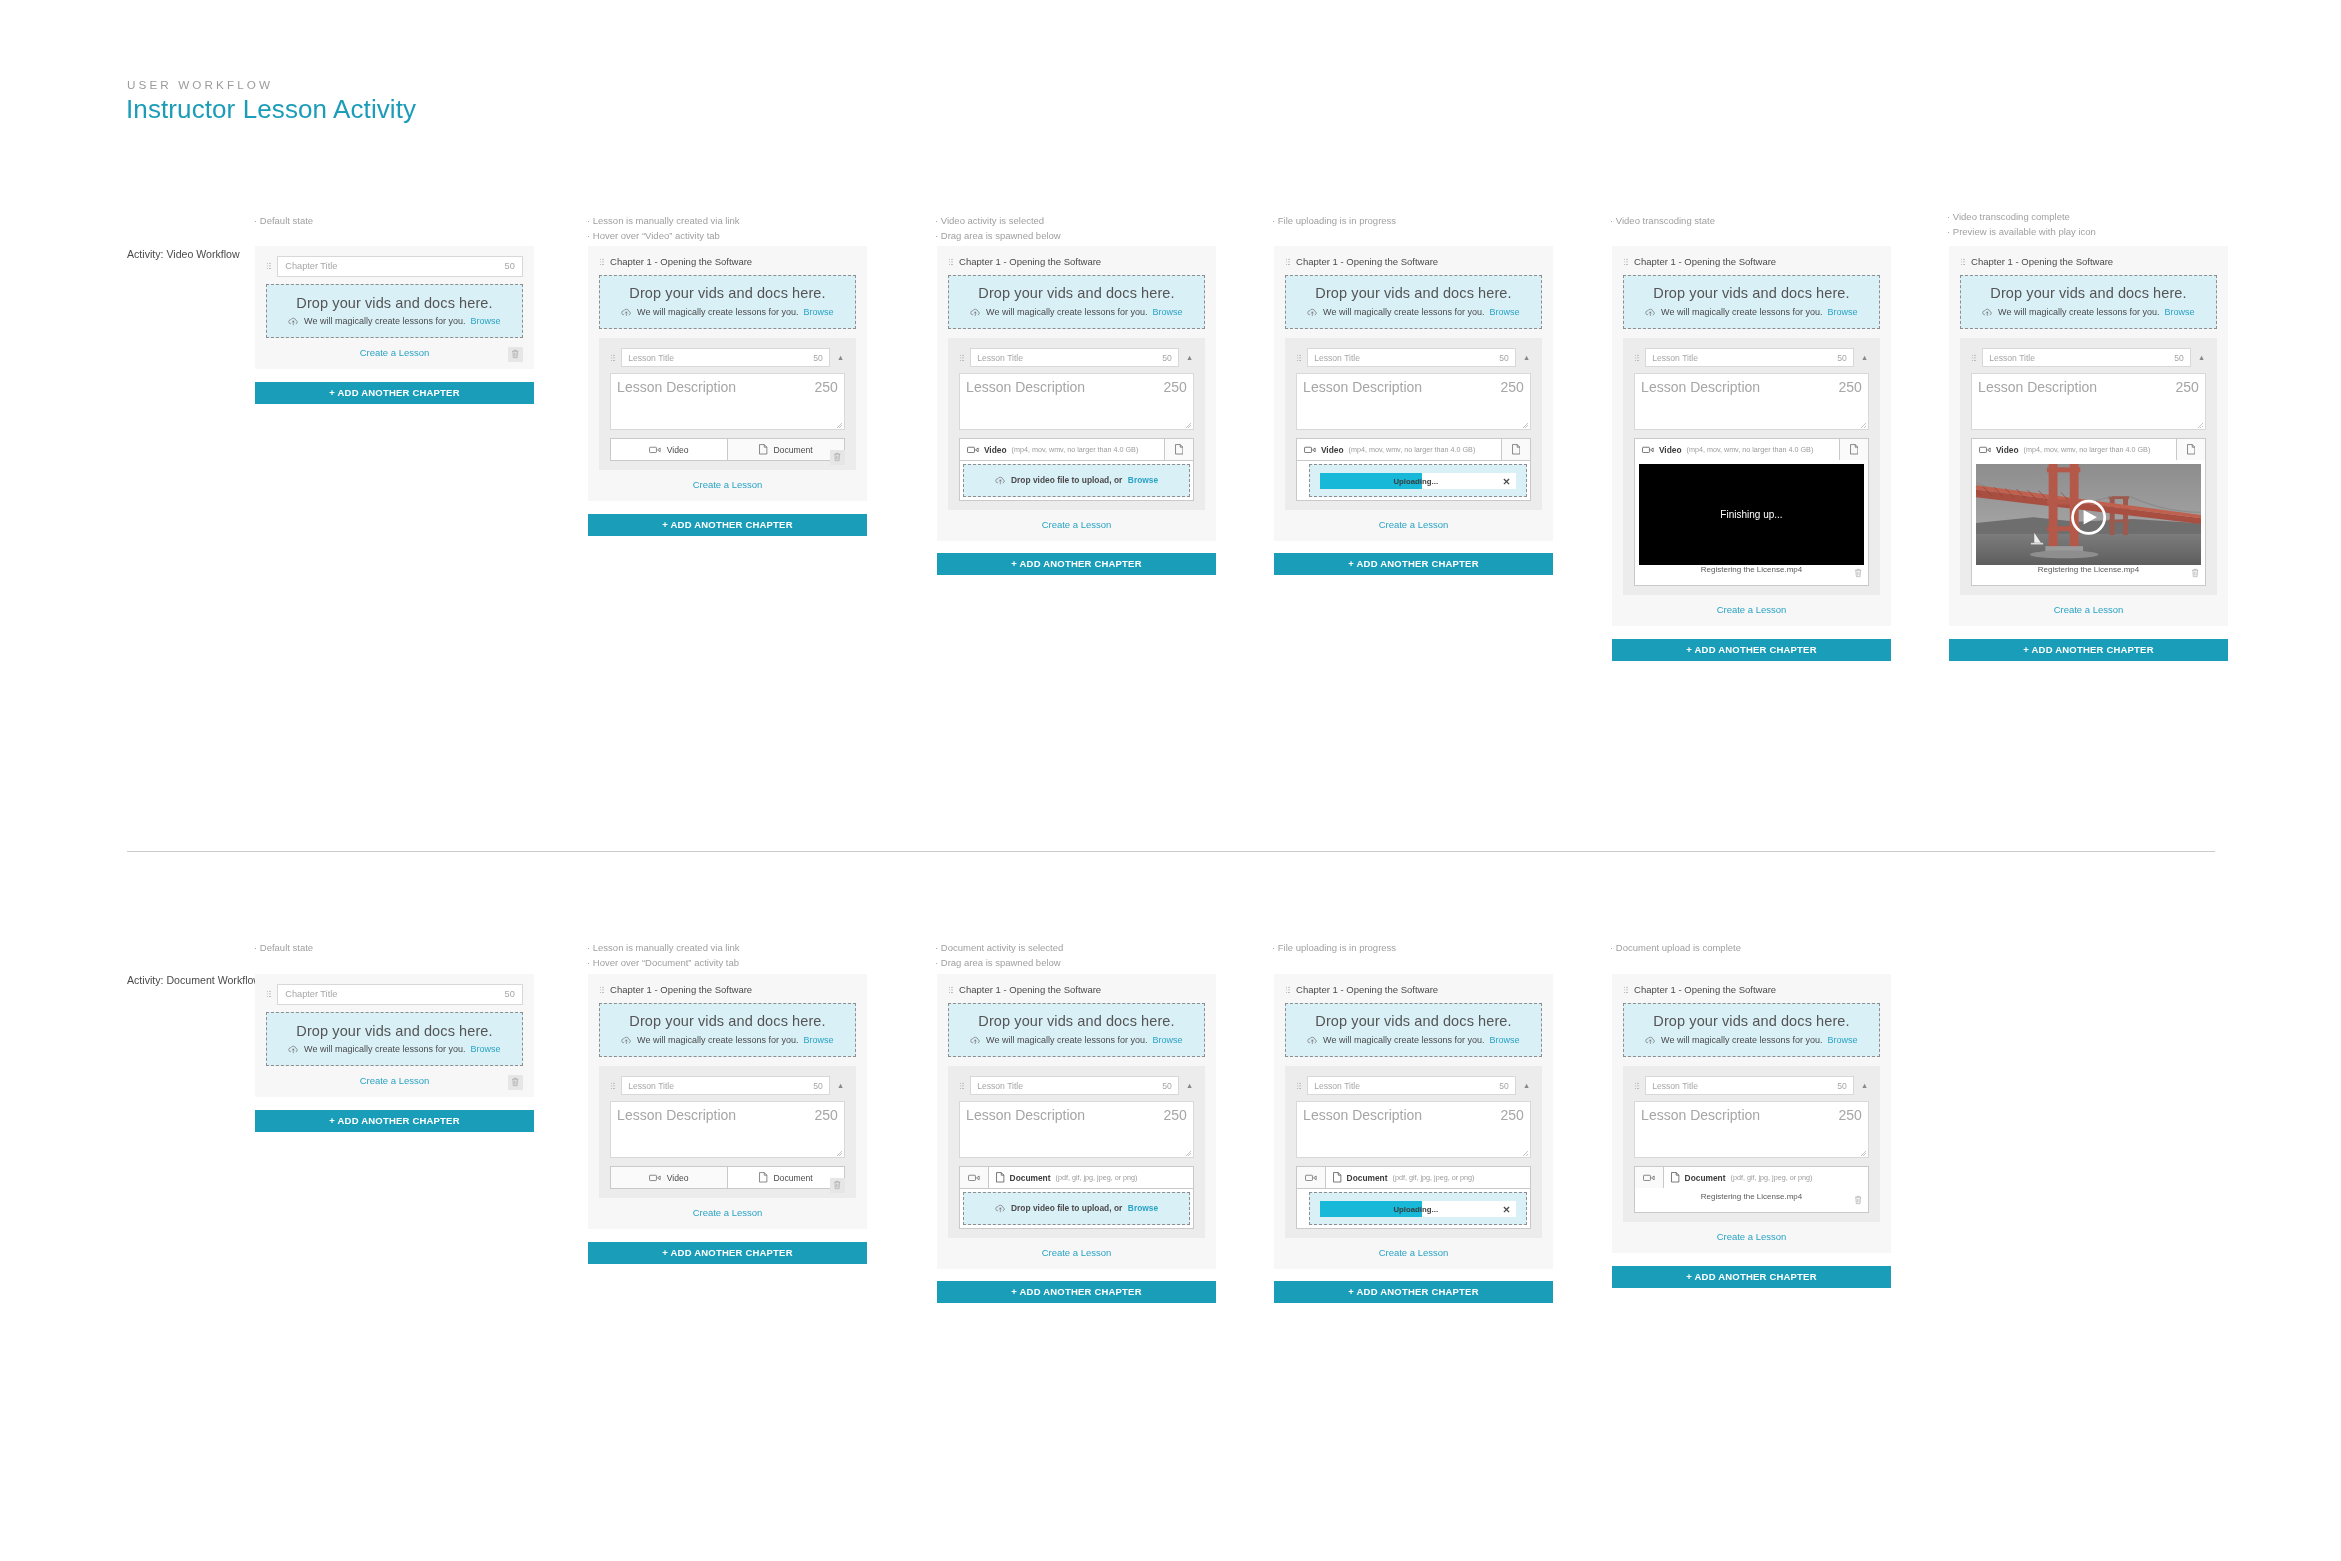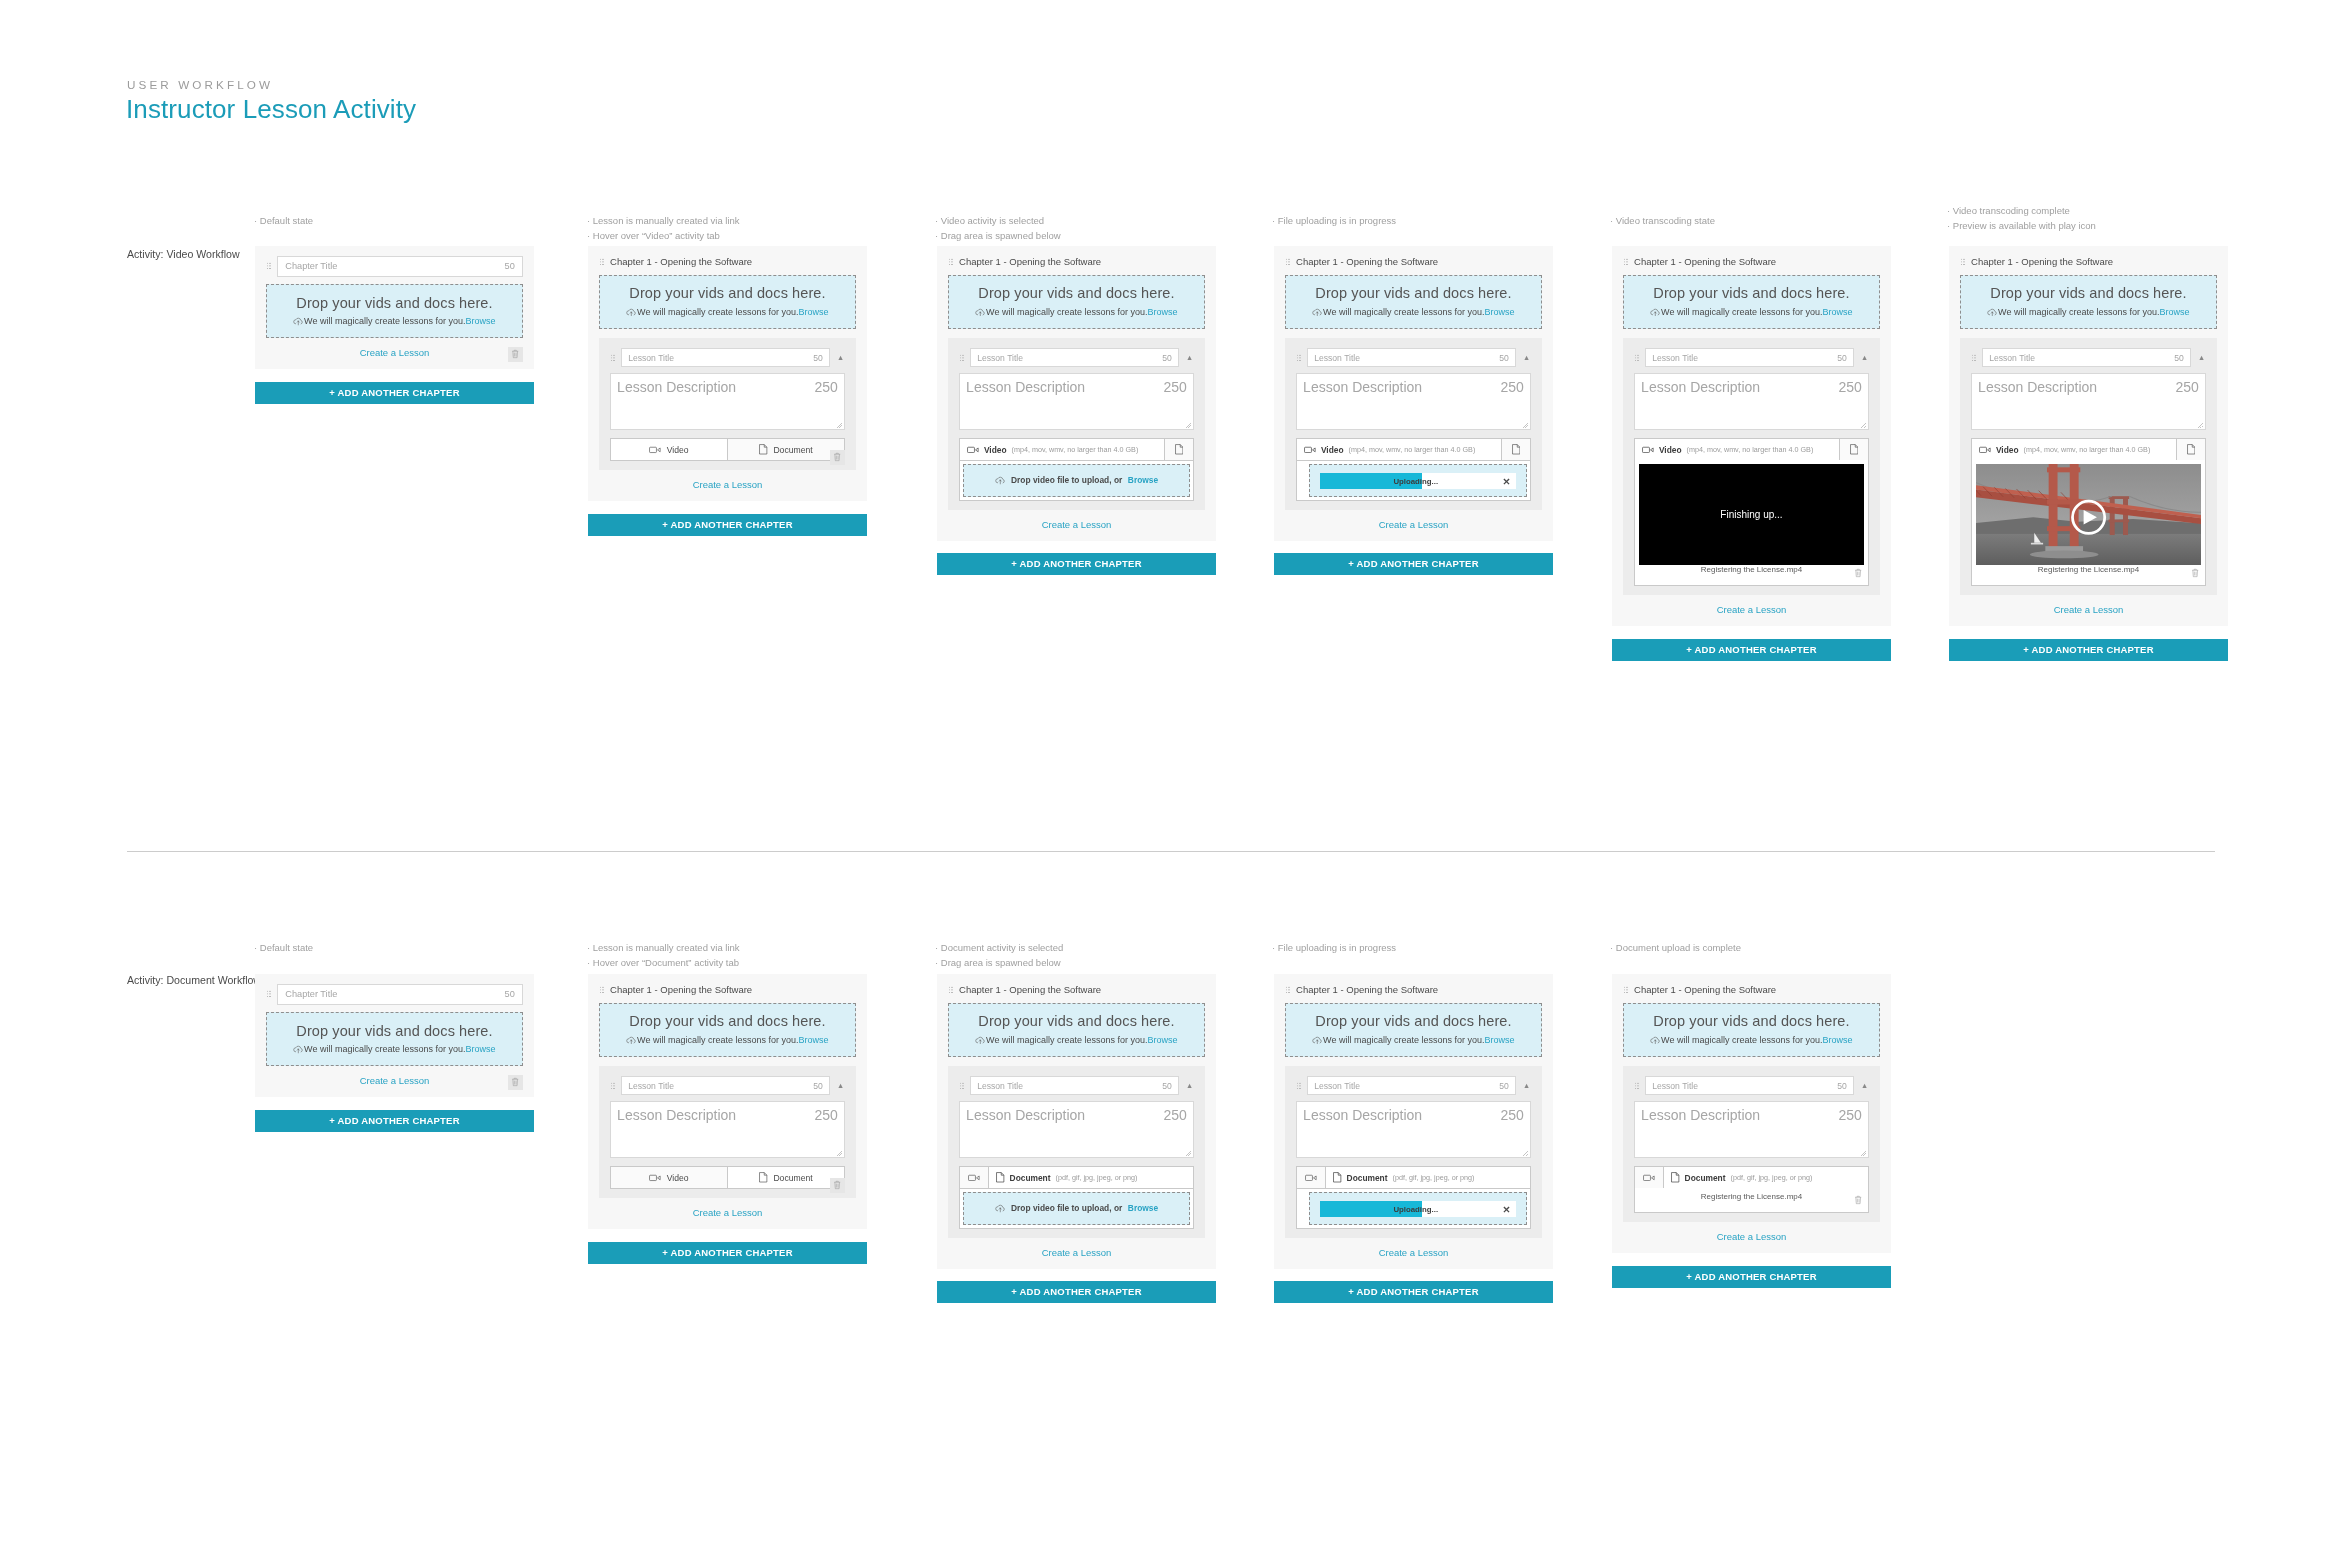--- a/index.html
+++ b/index.html
@@ -60,21 +60,21 @@
   }
   .chapter-heading { font-size: 9.5px; color: #4a4a4a; }
 
   .dropzone {
     border: 1.1px dashed #8e8e8e; background: #daf0f7;
     padding: 9.5px 5.6px 11px; text-align: center;
   }
   .dropzone .big { font-size: 14.5px; color: #555; font-weight: 300; letter-spacing: 0.1px; }
   .dropzone .sub {
     margin-top: 5.6px; font-size: 9px; color: #4a4a4a;
-    display: flex; align-items: center; justify-content: center; 
+    display: flex; align-items: center; justify-content: center; gap: 5px;
   }
   .link { color: #29a3c4; }
 
   .createlesson {
     text-align: center; font-size: 9.5px; color: #29a3c4; margin-top: 9px;
   }
 
   .trash-chip {
     position: absolute; right: 11px; bottom: 7.8px;
     width: 15px; height: 15px; background: #e6e6e6;
@@ -504,21 +504,21 @@
                 </span>
             </div>
           </div>
         </div>
       </div>
       <div class="createlesson">Create a Lesson</div>
     </div>
     <div class="addchapter">+ ADD ANOTHER CHAPTER</div>
   </div>
 
-  <div class="note" style="left:1947px; top:204px;">· Video transcoding complete
+  <div class="note" style="left:1947px; top:210px;">· Video transcoding complete
 · Preview is available with play icon</div>
   <div class="col" style="left:1949px; top:246px;">
     <div class="card">
       <div class="chapter-row">
         <div class="grip"></div>
         <div class="chapter-heading">Chapter 1 - Opening the Software</div>
       </div>
       <div class="dropzone">
         <div class="big">Drop your vids and docs here.</div>
         <div class="sub">

